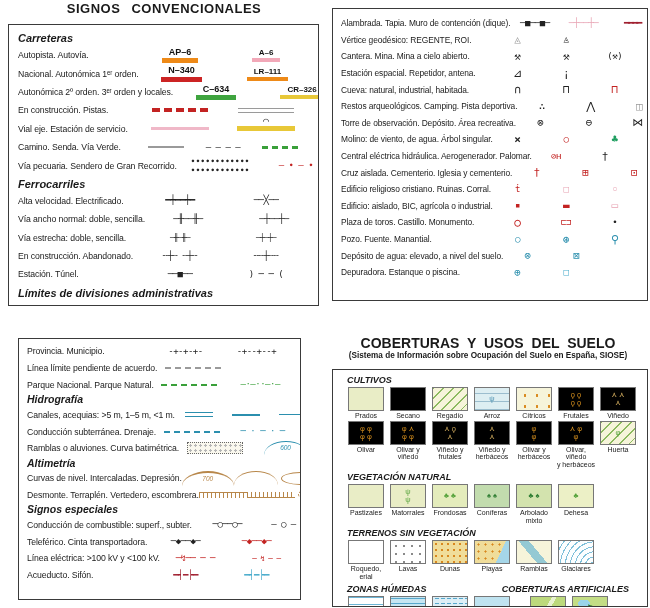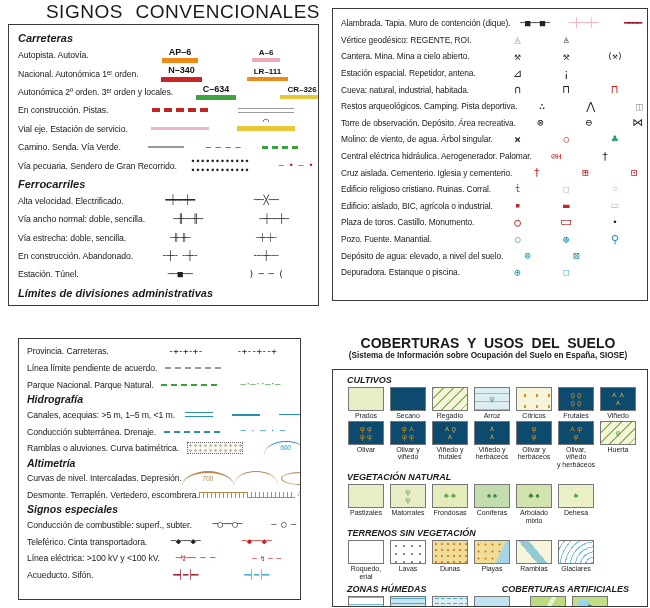--- a/index.html
+++ b/index.html
@@ -1,19 +1,19 @@
 <!DOCTYPE html>
 <html><head>
 <meta charset="utf-8">
 <style>
   html,body{margin:0;padding:0;background:#fff;}
   body{width:650px;height:608px;position:relative;overflow:hidden;
        font-family:"Liberation Sans",sans-serif;color:#1a1a1a;}
-  .ttl{position:absolute;left:8px;top:1px;width:312px;text-align:right;
-       font-size:19px;font-weight:normal;word-spacing:7px;letter-spacing:.5px;}
+  .ttl{position:absolute;left:8px;top:1px;width:312px;text-align:center;
+       font-size:13px;font-weight:bold;word-spacing:7px;letter-spacing:.5px;}
   .panel{position:absolute;border:1px solid #3a3a3a;background:#fff;box-sizing:border-box;overflow:hidden;}
   #p-tl{left:8px;top:24px;width:311px;height:282px;padding:4px 9px;}
   #p-tr{left:332px;top:8px;width:316px;height:293px;padding:6px 8px;}
   #p-bl{left:18px;top:338px;width:283px;height:262px;padding:4px 8px;}
   #p-br{left:332px;top:369px;width:316px;height:238px;padding:2px 4px;}
   .cob-ttl{position:absolute;left:326px;top:335px;width:324px;text-align:center;}
   .cob-ttl .t1{font-size:14px;font-weight:bold;word-spacing:4px;}
   .cob-ttl .t2{font-size:8.2px;font-weight:bold;margin-top:0px;}
   .sec-h{font-weight:bold;font-size:11px;margin:3px 0 2px;font-style:italic;}
   .sec-h:empty{display:none;}
@@ -72,21 +72,21 @@
   #p-br .sec-h.h2{margin-left:auto;margin-right:14px;}
   .swrow{display:flex;flex-wrap:wrap;margin-left:8px;}
   .sw{width:42px;margin-bottom:1px;}
   .sw.gap{margin-left:14px;}
   .box{width:36px;height:24px;margin:0 auto;border:1px solid #777;
        display:flex;align-items:center;justify-content:center;box-sizing:border-box;}
   .gly{font-size:7.5px;line-height:1.05;text-align:center;white-space:pre-line;}
   .cap{font-size:7px;line-height:1.08;text-align:center;white-space:pre-line;margin-top:1px;}
   .gc-or{color:#cf8a1c;} .gc-tan{color:#c9a55a;} .gc-grn{color:#57a33c;}
   .gc-dgrn{color:#2e7d32;} .gc-blu{color:#4a90b0;}
-  .p-plain{background:#0c4a6e;} .p-prados{background:#e9edc6;} .p-white{background:#fff;}
+  .p-plain{background:#000000;} .p-prados{background:#e9edc6;} .p-white{background:#fff;}
   .p-hatchg{background:repeating-linear-gradient(135deg,rgba(122,176,74,.85) 0 1px,transparent 1px 7px),#f6f4da;}
   .p-arroz{background:repeating-linear-gradient(0deg,rgba(90,140,170,.5) 0 1px,transparent 1px 8px),#ddeef2;}
   .p-dotso{background:radial-gradient(circle,#d98a1f 1.1px,transparent 1.5px) 2px 2px/12px 11px,#f6f4da;}
   .p-lavas{background:radial-gradient(circle,#8a8a8a .9px,transparent 1.2px) 1px 1px/8px 8px,#fff;}
   .p-dunas{background:radial-gradient(circle,#d8871e .9px,transparent 1.2px) 0 0/6px 6px,#f0dd9a;}
   .p-playas{background:linear-gradient(115deg,transparent 0 70%,#a5d6e8 70%),radial-gradient(circle,#d8871e .9px,transparent 1.2px) 0 0/7px 7px,#f0dd9a;}
   .p-ramblas{background:linear-gradient(50deg,transparent 0 38%,rgba(96,178,208,.65) 38% 58%,transparent 58%),#f6f4da;}
   .p-glaciar{background:repeating-radial-gradient(circle at 105% 115%,transparent 0 4px,#7fc0da 4px 5px),#fcfeff;}
   .p-pantano{background:repeating-linear-gradient(0deg,#6db6d6 0 1px,transparent 1px 7px),#fff;}
   .p-marismas{background:repeating-linear-gradient(0deg,#58a8cc 0 1px,transparent 1px 5px),#c6e6f2;}
@@ -607,21 +607,21 @@
       </div>
     </div>
 
   <div class="panel" id="p-bl">
 
       <div class="sec">
 
         <div>
 
             <div class="row">
-              <span class="lbl">Provincia. Carreteras.</span>
+              <span class="lbl">Provincia. Municipio.</span>
               <span class="syms">
 
                   <span class="cell">
                     <span class="sy g c-dark">-+-+-+-</span>
                   </span>
 
                   <span class="cell">
                     <span class="sy g c-dark">-+--+--+</span>
                   </span>
                 </span>

